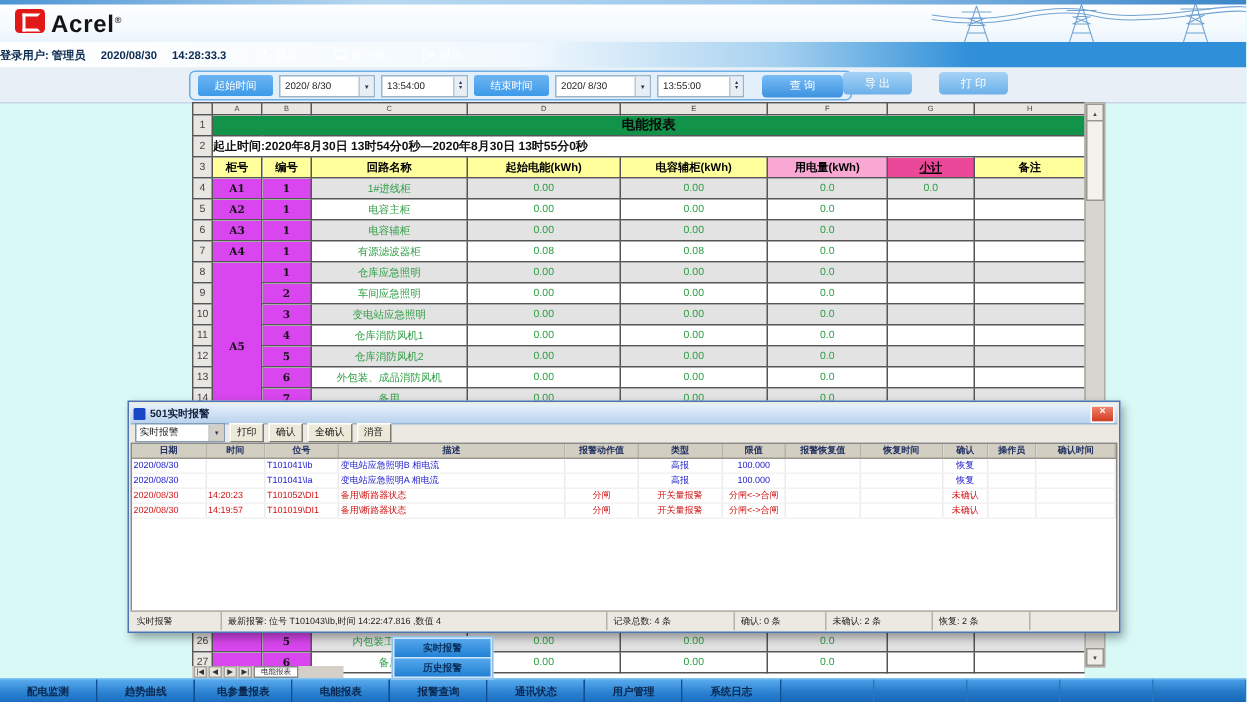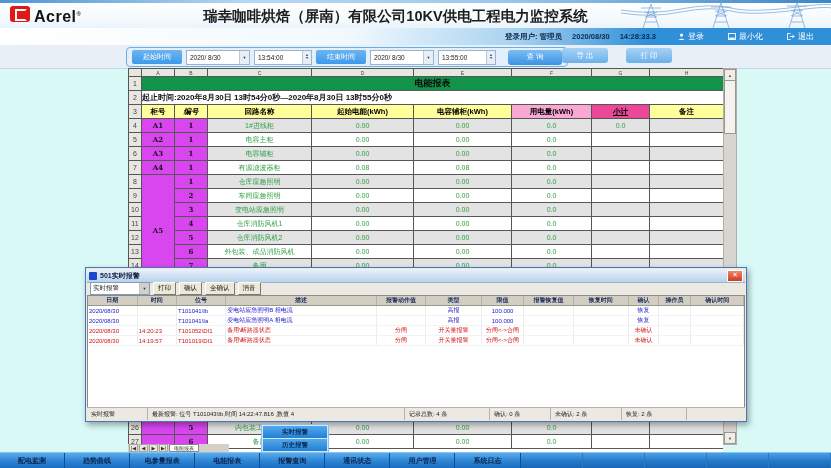--- a/index.html
+++ b/index.html
@@ -17,21 +17,21 @@
   .logo-icon::after{content:"";position:absolute;left:5px;top:3px;width:8px;height:8px;border:2px solid #fff;border-right-color:transparent;}
   .brand{font-size:16px;font-weight:bold;color:#141414;letter-spacing:.5px;line-height:16px;}
   .reg{font-size:6px;vertical-align:super;color:#333;}
   .header-title{position:absolute;left:200px;right:240px;top:7px;text-align:center;
     font-size:14.5px;font-weight:bold;color:#1c1c1c;white-space:nowrap;}
   .towers{position:absolute;right:0;top:0;width:210px;height:28px;}
   
   .userbar{position:absolute;left:0;top:28px;width:831px;height:17px;
     background:linear-gradient(90deg,#ffffff 0%,#f2f9fe 42%,#a9d2f0 62%,#2f8fd8 78%,#2f8fd8 100%);
     display:flex;align-items:center;font-size:7.5px;}
-  .user-info{display:flex;gap:10px;margin-left:505px;font-weight:bold;color:#0a2a50;}
+  .user-info{display:flex;gap:10px;font-weight:bold;color:#0a2a50;}
   .userbar-buttons{display:flex;margin-left:22px;gap:24px;}
   .ub-btn{display:flex;align-items:center;gap:3px;color:#fff;font-size:8px;cursor:pointer;white-space:nowrap;}
   .ub-btn svg{display:block;}
   
   .toolbar{position:absolute;left:0;top:45px;width:831px;height:23px;
     background:#e8eff7;border-bottom:1px solid #c6d7e8;}
   .range-group{position:absolute;left:126px;top:2px;height:18px;
     border:1px solid #6aaee6;border-radius:4px;background:#e3f0fb;
     display:flex;align-items:center;gap:4px;padding:0 5px;}
   .lbl-btn{width:50px;height:14px;background:linear-gradient(180deg,#6db4f2,#3d9ae8);
@@ -135,21 +135,20 @@
 </head>
 <body>
 
 <div class="screen">
 
   <div class="header">
     <div class="logo">
       <div class="logo-icon"></div>
       <div class="brand"><span>Acrel</span><span class="reg">®</span></div>
     </div>
-    <div class="header-title">瑞幸咖啡烘焙（屏南）有限公司10KV供电工程电力监控系统</div>
     <svg class="towers" viewBox="0 0 210 28">
       <g fill="none" stroke="#5b93cc" stroke-width="0.7" opacity="0.85">
         <path d="M22,28 L30,4 M38,28 L30,4 M24,22 L36,22 M25,17 L35,17 M26,12 L34,12 M20,8 L40,8 M24,12 L36,17 M36,12 L24,17"></path>
         <path d="M92,28 L100,3 M108,28 L100,3 M94,22 L106,22 M95,16 L105,16 M96,11 L104,11 M90,7 L110,7 M94,11 L106,16 M106,11 L94,16"></path>
         <path d="M168,28 L176,2 M184,28 L176,2 M170,22 L182,22 M171,16 L181,16 M172,10 L180,10 M166,6 L186,6 M170,10 L182,16 M182,10 L170,16"></path>
         <path d="M0,10 Q 30,15 60,9 T 110,8 T 176,7 T 210,9"></path>
         <path d="M0,13 Q 30,18 60,12 T 110,11 T 176,10 T 210,12"></path>
       </g>
     </svg>
   </div>
@@ -248,21 +247,21 @@
           <td class="rh">1</td>
           <td class="bigcell" colspan="8">电能报表</td>
         </tr>
         <tr class="r-sub">
           <td class="rh">2</td>
           <td class="bigcell" colspan="8">起止时间:2020年8月30日 13时54分0秒—2020年8月30日 13时55分0秒</td>
         </tr>
         <tr class="r-head" id="header-row">
           <td class="rh">3</td>
         <td style="background: rgb(255, 255, 156); font-weight: bold; font-size: 7.5px;">柜号</td>
-            <td style="background: rgb(255, 255, 156); font-weight: bold; font-size: 7.5px; font-style: italic;">编号</td>
+            <td style="background: rgb(255, 255, 156); font-weight: bold; font-size: 7.5px;">编号</td>
             <td style="background: rgb(255, 255, 156); font-weight: bold; font-size: 7.5px;">回路名称</td>
             <td style="background: rgb(255, 255, 156); font-weight: bold; font-size: 7.5px; margin-top: 48px;">起始电能(kWh)</td>
             <td style="background: rgb(255, 255, 156); font-weight: bold; font-size: 7.5px;">电容辅柜(kWh)</td>
             <td style="background: #f9a8d4; font-weight: bold; font-size: 7.5px;">用电量(kWh)</td>
             <td style="background: #ec4899; font-weight: bold; font-size: 7.5px; text-decoration: underline;">小计</td>
             <td style="background: rgb(255, 255, 156); font-weight: bold; font-size: 7.5px;">备注</td>
           </tr>
       </tbody>
       <tbody class="data" id="sheet-tbody">
           <tr class="alt">

